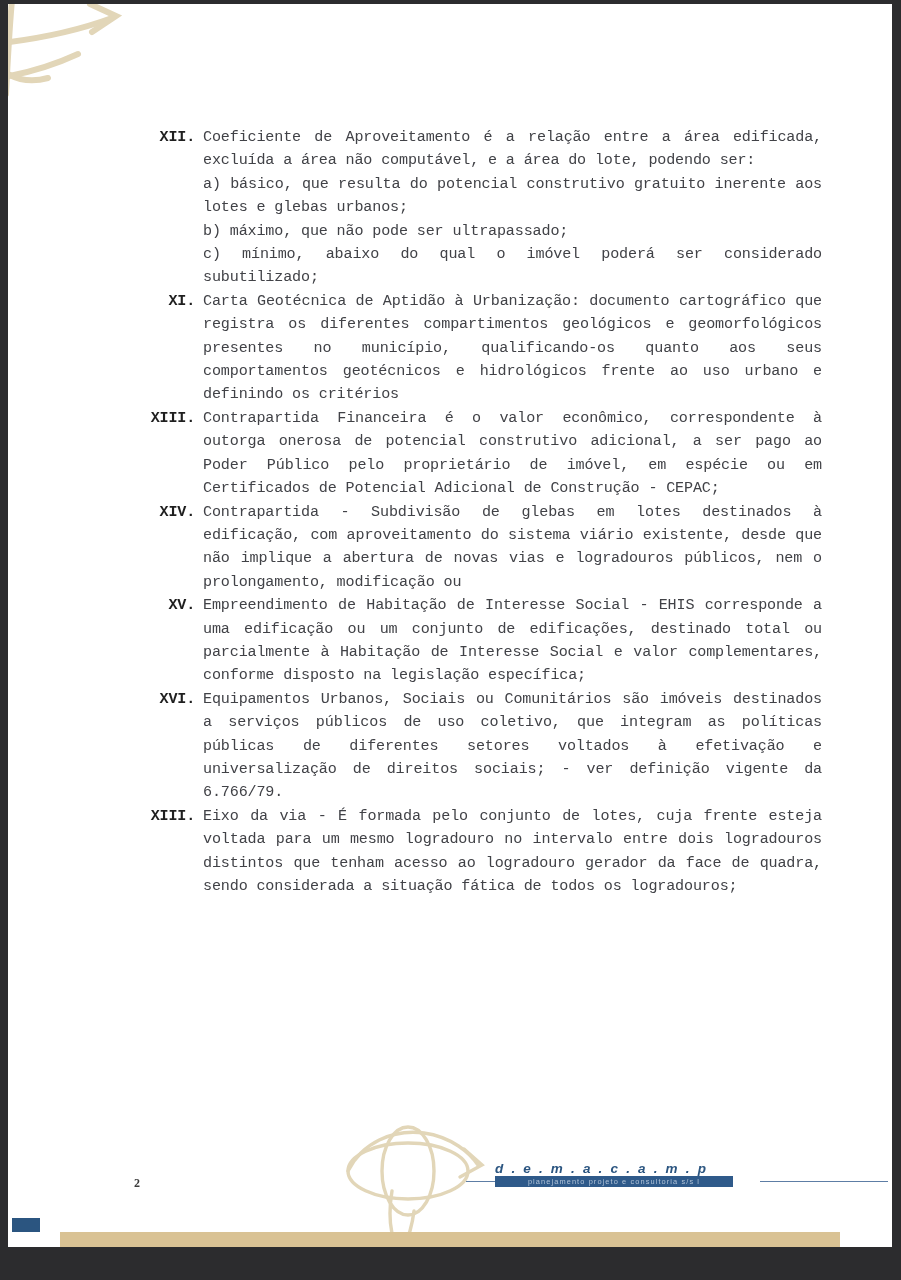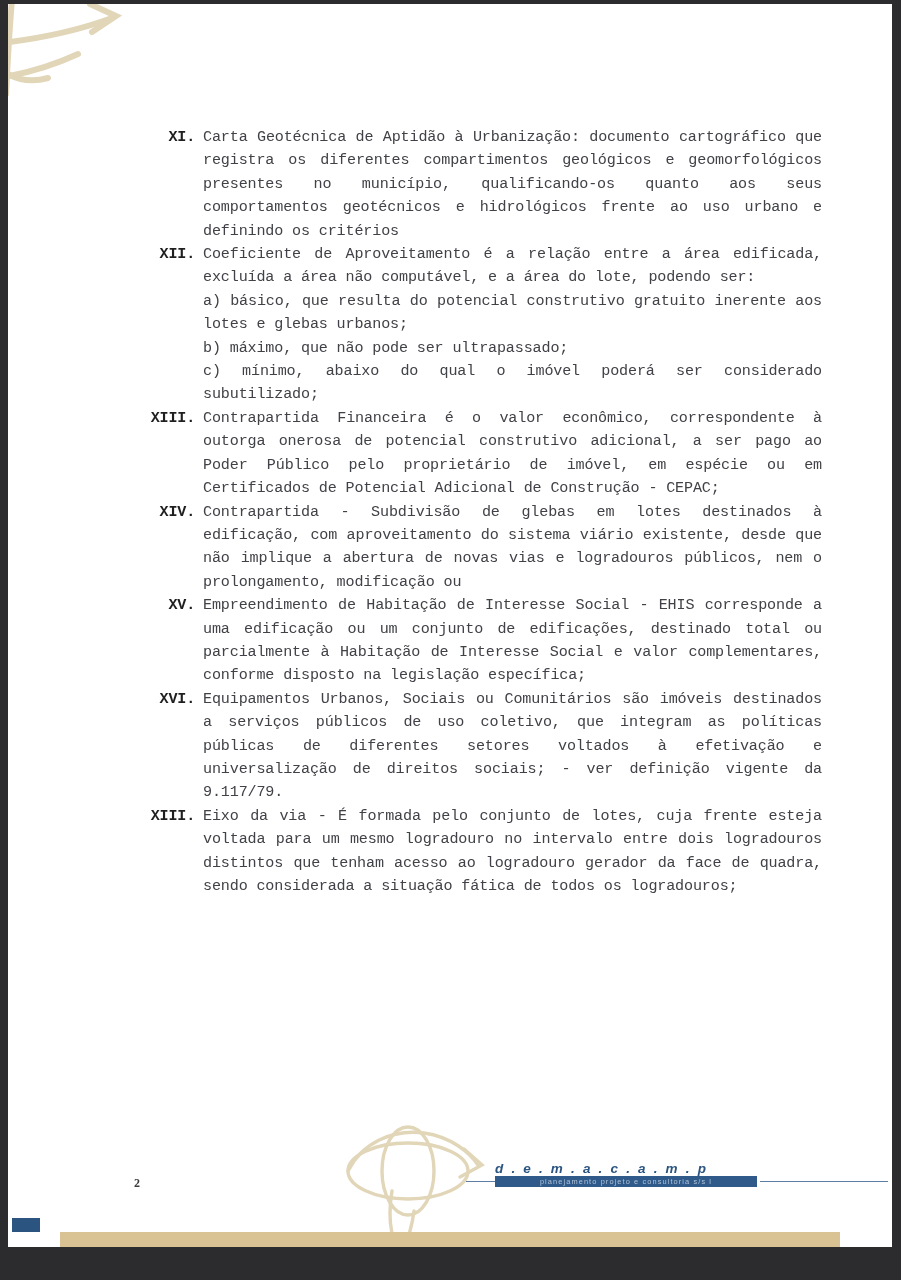--- a/index.html
+++ b/index.html
@@ -124,21 +124,21 @@
     color: #2b5580;
     letter-spacing: 2.2px;
     font-family: "Liberation Sans", sans-serif;
     white-space: nowrap;
     font-style: italic;
   }
   .logo-banner {
     position: absolute;
     left: 487px;
     top: 1172px;
-    width: 262px;
+    width: 238px;
     height: 11px;
     background: #2f5a8a;
     overflow: hidden;
   }
   .logo-banner span {
     display: block;
     color: #c8d6e6;
     font-size: 7.4px;
     line-height: 11px;
     letter-spacing: 1.1px;
@@ -211,50 +211,50 @@
         <ellipse cx="80" cy="52" rx="26" ry="44"></ellipse>
         <path d="M20 52 C34 24 64 10 96 14 C124 18 142 34 150 46"></path>
         <path d="M136 30 L154 46 L132 58"></path>
         <path d="M64 72 C60 96 62 118 72 134 C80 122 84 108 86 92"></path>
       </g>
     </svg>
 
     <div class="content">
 
       <div class="item">
-        <div class="num">XI</div>
-        <div class="body j-last-left">Carta Geotécnica de Aptidão à Urbanização: documento cartográfico que registra os diferentes compartimentos geológicos e geomorfológicos presentes no município, qualificando-os quanto aos seus comportamentos geotécnicos e hidrológicos frente ao uso urbano e definindo os critérios</div>
-      </div>
-
-      <div class="item">
         <div class="num">XII</div>
         <div class="body j-last-left">Coeficiente de Aproveitamento é a relação entre a área edificada, excluída a área não computável, e a área do lote, podendo ser:</div>
         <div class="sub">a)  básico, que resulta do potencial construtivo gratuito inerente aos lotes e glebas urbanos;</div>
         <div class="sub">b)  máximo, que não pode ser ultrapassado;</div>
         <div class="sub">c)  mínimo, abaixo do qual o imóvel poderá ser considerado subutilizado;</div>
       </div>
 
       <div class="item">
+        <div class="num">XI</div>
+        <div class="body j-last-left">Carta Geotécnica de Aptidão à Urbanização: documento cartográfico que registra os diferentes compartimentos geológicos e geomorfológicos presentes no município, qualificando-os quanto aos seus comportamentos geotécnicos e hidrológicos frente ao uso urbano e definindo os critérios</div>
+      </div>
+
+      <div class="item">
         <div class="num">XIII</div>
         <div class="body j-last-left">Contrapartida Financeira é o valor econômico, correspondente à outorga onerosa de potencial construtivo adicional, a ser pago ao Poder Público pelo proprietário de imóvel, em espécie ou em Certificados de Potencial Adicional de Construção - CEPAC;</div>
       </div>
 
       <div class="item">
         <div class="num">XIV</div>
         <div class="body j-last-left">Contrapartida - Subdivisão de glebas em lotes destinados à edificação, com aproveitamento do sistema viário existente, desde que não implique a abertura de novas vias e logradouros públicos, nem o prolongamento, modificação ou</div>
       </div>
 
       <div class="item">
         <div class="num">XV</div>
         <div class="body j-last-left">Empreendimento de Habitação de Interesse Social - EHIS corresponde a uma edificação ou um conjunto de edificações, destinado total ou parcialmente à Habitação de Interesse Social e valor complementares, conforme disposto na legislação específica;</div>
       </div>
 
       <div class="item">
         <div class="num">XVI</div>
-        <div class="body j-last-left">Equipamentos Urbanos, Sociais ou Comunitários são imóveis destinados a serviços públicos de uso coletivo, que integram as políticas públicas de diferentes setores voltados à efetivação e universalização de direitos sociais; - ver definição vigente da 9.117/79.</div>
+        <div class="body j-last-left">Equipamentos Urbanos, Sociais ou Comunitários são imóveis destinados a serviços públicos de uso coletivo, que integram as políticas públicas de diferentes setores voltados à efetivação e universalização de direitos sociais; - ver definição vigente da 6.766/79.</div>
       </div>
 
       <div class="item">
         <div class="num">XIII</div>
         <div class="body j-last-left">Eixo da via - É formada pelo conjunto de lotes, cuja frente esteja voltada para um mesmo logradouro no intervalo entre dois logradouros distintos que tenham acesso ao logradouro gerador da face de quadra, sendo considerada a situação fática de todos os logradouros;</div>
       </div>
 
 
     </div>
 

